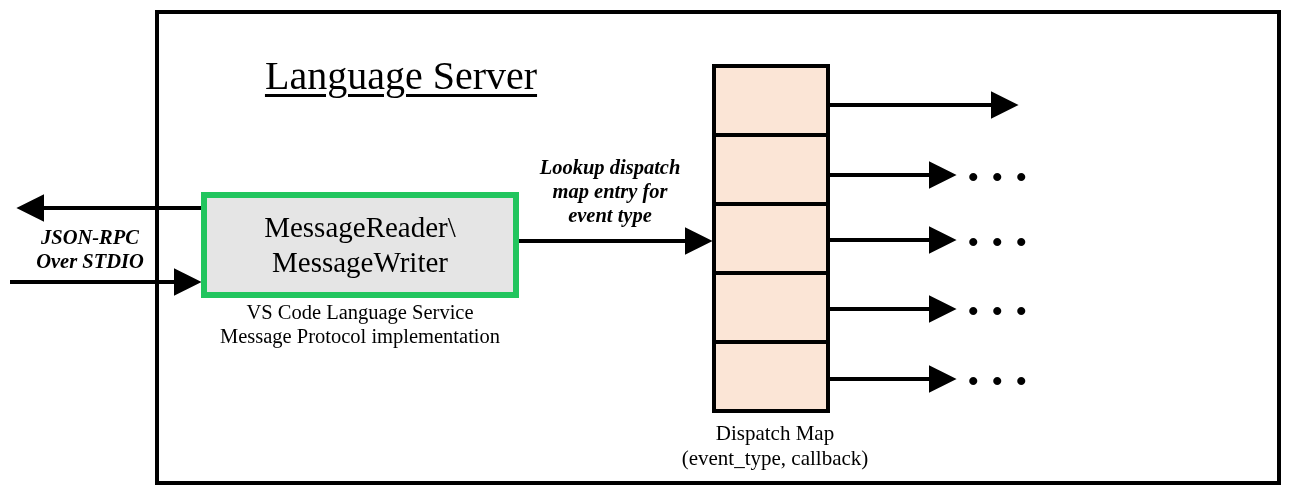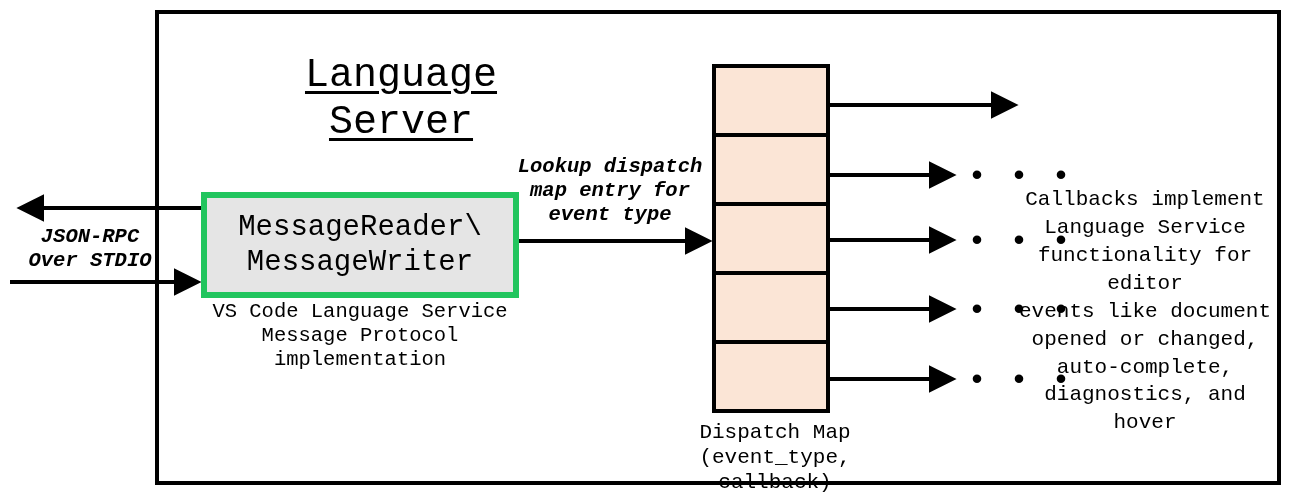--- a/index.html
+++ b/index.html
@@ -6,21 +6,21 @@
     margin: 0;
     padding: 0;
     background: #ffffff;
   }
   #canvas {
     position: relative;
     width: 1291px;
     height: 494px;
     background: #ffffff;
     overflow: hidden;
-    font-family: Liberation Mono, monospace;
+    font-family: Liberation Serif, serif;
     color: #000000;
   }
   svg.layer {
     position: absolute;
     left: 0;
     top: 0;
     width: 1291px;
     height: 494px;
     pointer-events: none;
   }
@@ -241,21 +241,14 @@
     <div class="map-cell"></div>
   </div>
   <div class="txt" id="dispatch-map-caption">Dispatch Map
 (event_type, callback)</div>
 
   <div class="ellipsis" style="left:968px; top:162px;">• • •</div>
   <div class="ellipsis" style="left:968px; top:227px;">• • •</div>
   <div class="ellipsis" style="left:968px; top:296px;">• • •</div>
   <div class="ellipsis" style="left:968px; top:366px;">• • •</div>
 
-  <div class="txt" id="callback-desc">Callbacks implement
-Language Service
-functionality for editor
-events like document
-opened or changed,
-auto-complete,
-diagnostics, and hover</div>
 
 </div>
 
 </body></html>

